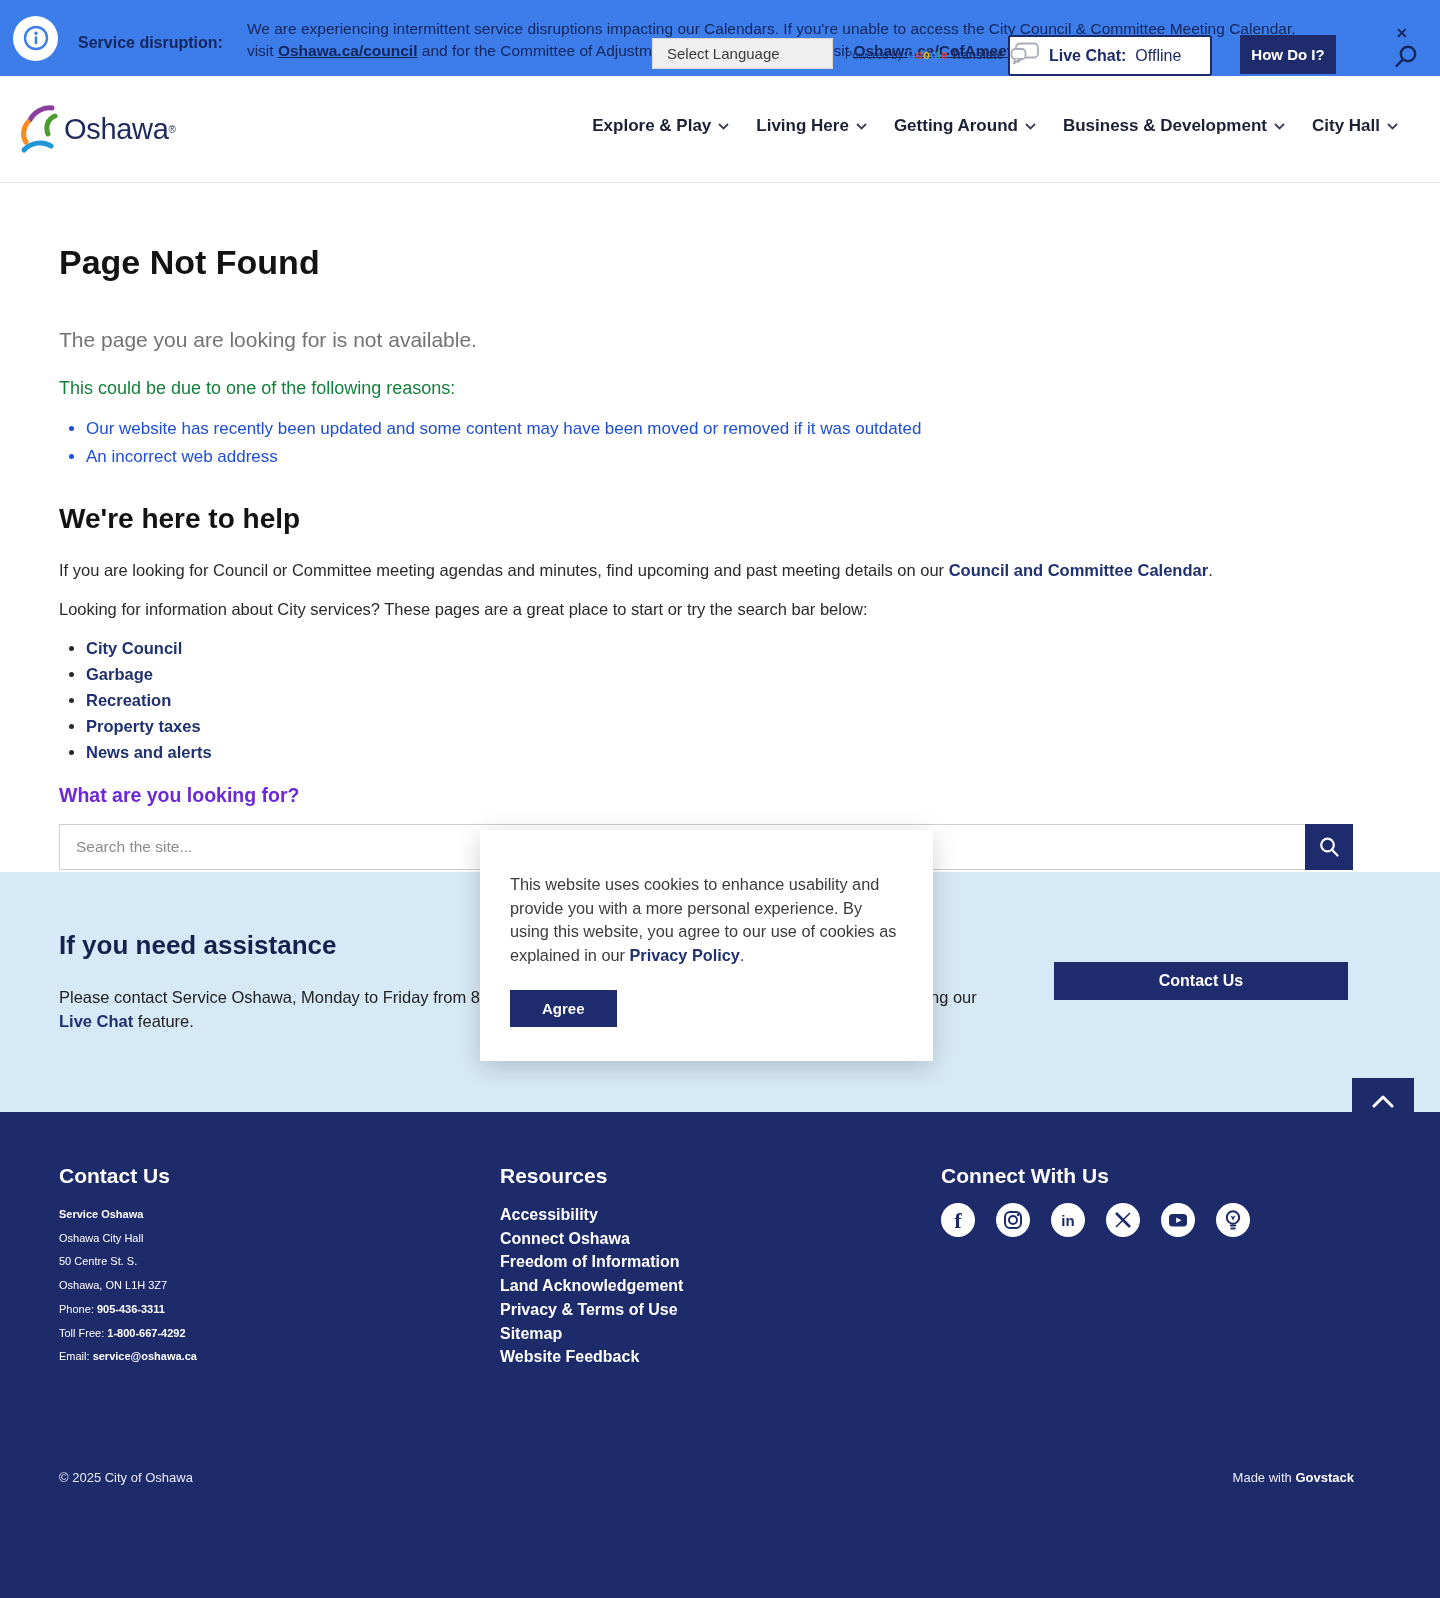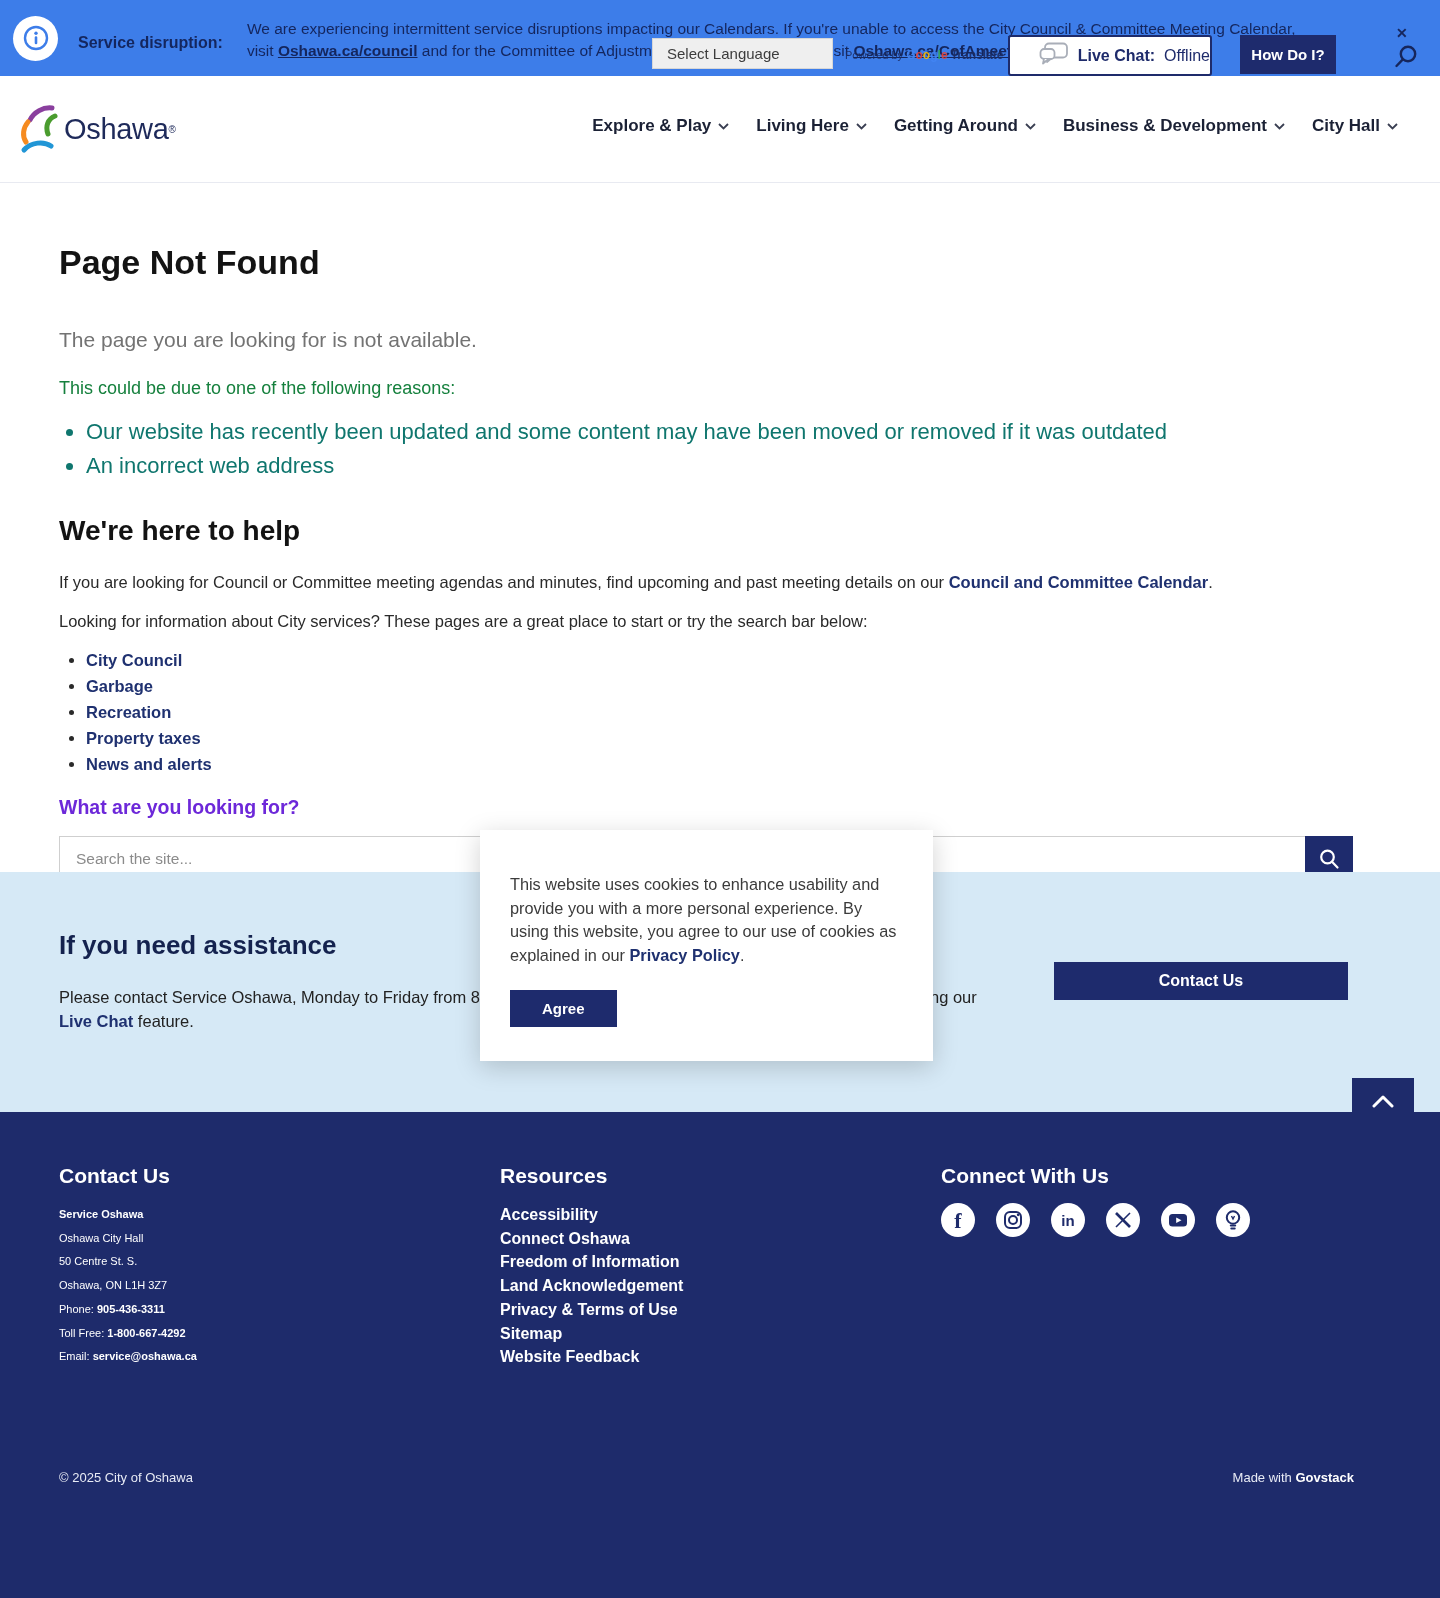--- a/index.html
+++ b/index.html
@@ -16,21 +16,21 @@
   .alert-text a { color:#14265e; font-weight:bold; text-decoration:underline; cursor:pointer; }
   .gt-widget { position:absolute; left:652px; top:38px; z-index:3; display:flex; align-items:flex-start; }
   .gt-select { width:181px; height:31px; background:#efefef; border:1px solid #d7d7d7; color:#3c3c3c;
                font-size:15px; padding:6px 0 0 14px; cursor:pointer; }
   .gt-powered { margin:10px 0 0 12px; font-size:11px; color:#1c2c63; opacity:.9; white-space:nowrap; }
   .gt-powered .gbrand { font-weight:bold; font-size:12px; }
   .g1{color:#4285F4}.g2{color:#EA4335}.g3{color:#FBBC05}.g4{color:#4285F4}.g5{color:#34A853}.g6{color:#EA4335}
   .gt-word { font-weight:bold; font-size:12px; color:#1c2c63; }
   .live-chat { position:absolute; left:1008px; top:35px; width:204px; height:41px; background:#fff;
                border:2px solid #1e2b6b; border-radius:3px; display:flex; align-items:center;
-               justify-content:flex-end; gap:9px; cursor:pointer; z-index:4; }
+               justify-content:flex-start; gap:9px; cursor:pointer; z-index:4; }
   .live-chat .lc-label { font-weight:bold; font-size:16px; color:#1e2b6b; }
   .live-chat .lc-status { font-size:16px; color:#1e2b6b; }
   .how-do-i { position:absolute; left:1240px; top:35px; width:96px; height:39px; background:#1e2b6d;
               color:#fff; font-weight:bold; font-size:15px; display:flex; align-items:center;
               justify-content:center; border:none; cursor:pointer; z-index:4; }
   .banner-close { position:absolute; left:1396px; top:26px; font-size:14px; font-weight:bold;
                   color:#16265c; cursor:pointer; z-index:4; line-height:1; }
   .banner-search { position:absolute; left:1392px; top:43px; cursor:pointer; z-index:4; }
 
   
@@ -43,21 +43,21 @@
   .nav-item { display:flex; align-items:center; gap:7px; font-size:17px; font-weight:bold;
               color:#1b2135; cursor:pointer; white-space:nowrap; }
 
   
   .main-content { height:689px; padding:60px 0 0 59px; overflow:hidden; }
   h1.page-title { font-size:34px; font-weight:bold; color:#131313; margin-bottom:46px; }
   .lead { font-size:21px; color:#737373; margin-bottom:26px; }
   .body-text { font-size:18px; color:#15803d; }
   .reasons-intro { margin-bottom:20px; }
   ul.reasons { margin:0 0 0 27px; }
-  ul.reasons li { font-size:22px; color:#0f766e; margin-bottom:8px; }
+  ul.reasons li { font-size:17px; color:#1d4ed8; margin-bottom:8px; }
   h2.help-title { font-size:28px; font-weight:bold; color:#131313; margin:36px 0 26px; }
   .help-para { font-size:16.5px; color:#2a2a2a; margin-bottom:20px; }
   a.navy-link { color:#1f3170; font-weight:bold; text-decoration:none; cursor:pointer; }
   ul.quick-links { margin:18px 0 0 27px; }
   ul.quick-links li { font-size:16.5px; color:#2a2a2a; margin-bottom:7px; }
   h3.search-title { font-size:19.5px; font-weight:bold; color:#6d28d9; margin-top:22px; }
   .search-row { display:flex; margin-top:17px; width:1294px; }
   .search-input { flex:1; height:46px; border:1px solid #cfcfcf; border-right:none; font-size:15.5px;
                   padding:0 16px; color:#333; font-family:"Liberation Sans", sans-serif; }
   .search-input::placeholder { color:#8b8b8b; }

